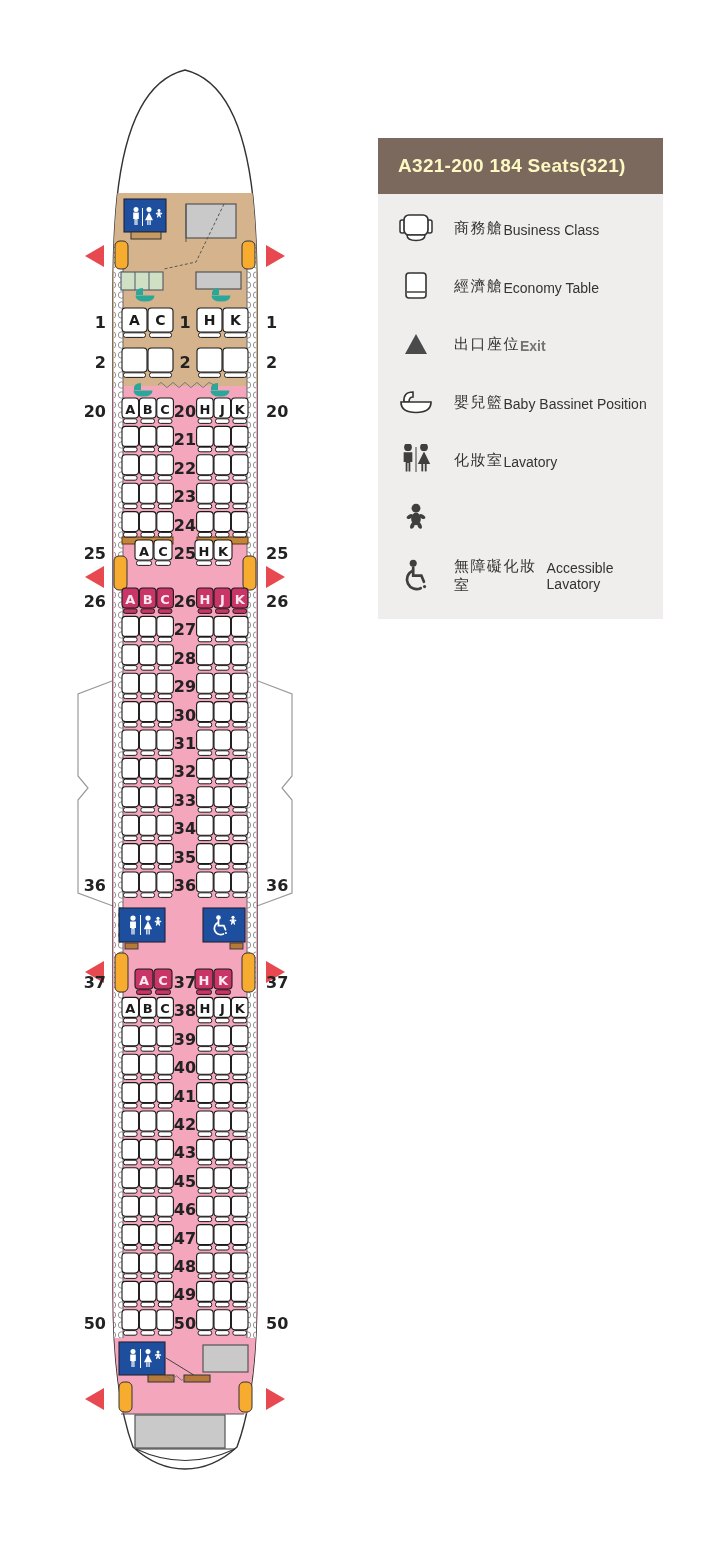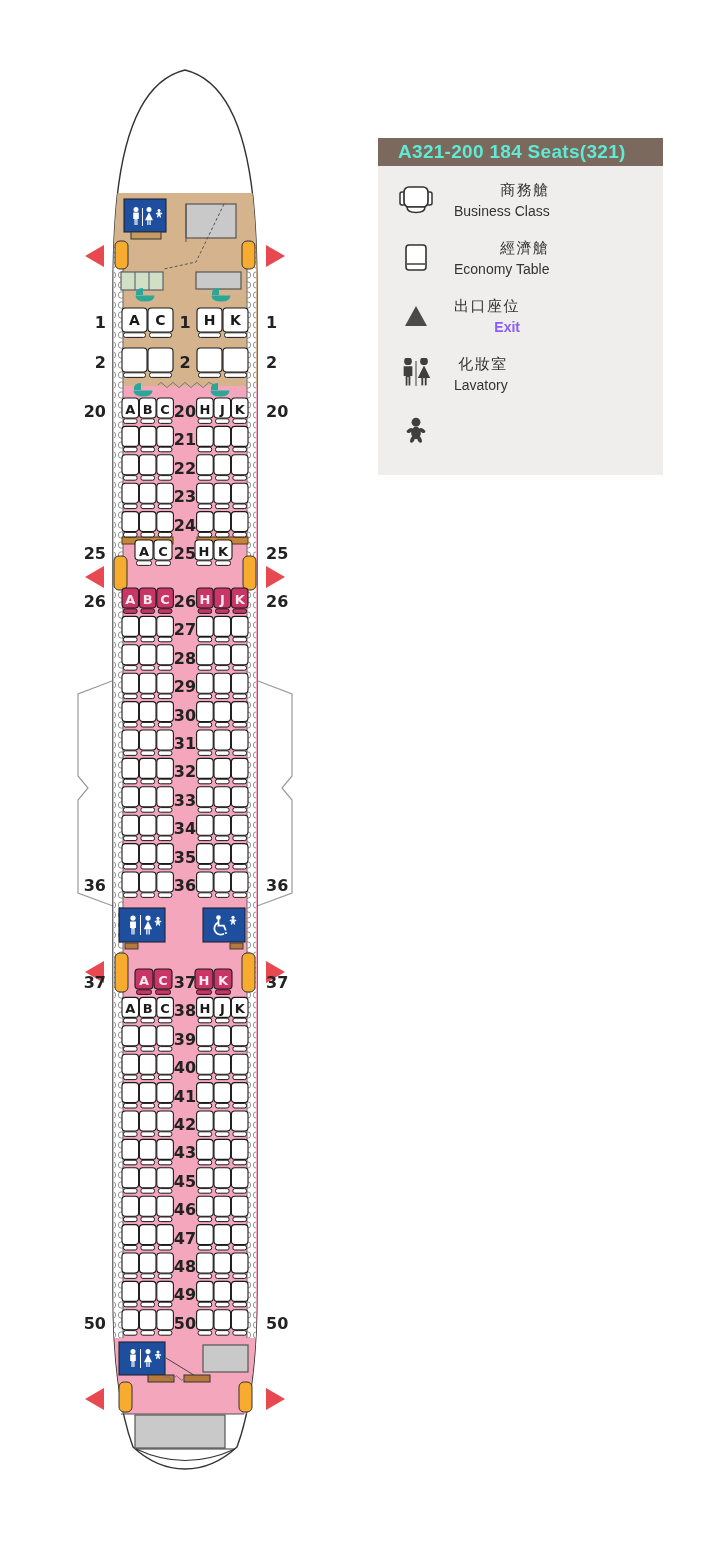--- a/index.html
+++ b/index.html
@@ -1,29 +1,29 @@
 <!DOCTYPE html>
 <html><head>
 <meta charset="utf-8">
 <style>
   html,body{margin:0;padding:0;background:#fff;}
   .page{position:relative;width:720px;height:1550px;background:#fff;overflow:hidden;
         font-family:"Liberation Sans","DejaVu Sans",sans-serif;}
   .map-svg{position:absolute;left:0;top:0;}
   svg text{font-family:"DejaVu Sans","Liberation Sans",sans-serif;}
   .legend{position:absolute;left:378px;top:138px;width:285px;background:#efeeec;padding-bottom:14px;}
-  .legend-header{height:28px;display:flex;align-items:center;padding-left:20px;
-                 color:#5eead4;font-size:19px;font-weight:bold;letter-spacing:.3px;}
+  .legend-header{height:56px;display:flex;align-items:center;padding-left:20px;
+                 color:#fef9c3;font-size:19px;font-weight:bold;letter-spacing:.3px;}
   .legend-items{padding-top:5px;}
   .legend-item{display:flex;align-items:center;height:58px;}
   .legend-icon{width:76px;display:flex;justify-content:center;align-items:center;flex:0 0 76px;}
-  .legend-text{display:flex;flex-direction:column;justify-content:center;text-align:right;}
+  .legend-text{display:flex;flex-direction:row;justify-content:center;}
   .legend-zh{font-size:15px;color:#333;letter-spacing:1.5px;}
   .legend-en{font-size:14px;color:#333;margin-top:3px;}
-  .legend-en.bold{font-weight:bold;color:#8b5cf6;}
+  .legend-en.bold{font-weight:bold;color:#737373;}
 </style>
 </head>
 <body>
 
 <div class="page">
   <div id="map-holder">
       <svg class="map-svg" width="720" height="1550" viewBox="0 0 720 1550">
         <defs>
           <clipPath id="cab">
             <path d="M185,70 C152,78 126,114 117,198 C114,228 113,258 113,292 L113,1292 C113,1356 120,1412 133,1447 Q157,1469 185,1469 Q213,1469 237,1447 C250,1412 257,1356 257,1292 L257,292 C257,258 256,228 253,198 C244,114 218,78 185,70 Z"></path>
@@ -1101,20 +1101,32 @@
               <path d="M13,2 L24,22 L2,22 Z" fill="#4a4a4a"></path>
             </svg>
           </span>
     <span class="legend-text">
       <span class="legend-zh">出口座位</span>
       <span class="legend-en bold">Exit</span>
     </span>
         </div>
         <div class="legend-item">
     <span class="legend-icon">
+            <svg width="36" height="26" viewBox="0 0 36 26">
+              <path d="M6,13 Q5,3 15,3 L15,8 Q11,8 11,13 Z" fill="#fff" stroke="#333" stroke-width="1.6"></path>
+              <path d="M3,13 L33,13 Q33,23.5 18,23.5 Q3,23.5 3,13 Z" fill="#fff" stroke="#333" stroke-width="1.7"></path>
+            </svg>
+          </span>
+    <span class="legend-text">
+      <span class="legend-zh">嬰兒籃</span>
+      <span class="legend-en">Baby Bassinet Position</span>
+    </span>
+        </div>
+        <div class="legend-item">
+    <span class="legend-icon">
             <svg width="34" height="32" viewBox="0 0 34 32">
               <g transform="translate(9,15) scale(1.55)" fill="#3f3f3f">
                 <circle cx="0" cy="-7.6" r="2.5"></circle>
                 <path d="M-2.8,-4.4 L2.8,-4.4 L2.8,2 L1.5,2 L1.5,8 L0.35,8 L0.35,2.6 L-0.35,2.6 L-0.35,8 L-1.5,8 L-1.5,2 L-2.8,2 Z"></path>
               </g>
               <line x1="17" y1="3" x2="17" y2="28" stroke="#3f3f3f" stroke-width="1"></line>
               <g transform="translate(25,15) scale(1.55)" fill="#3f3f3f">
                 <circle cx="0" cy="-7.6" r="2.5"></circle>
                 <path d="M0,-4.8 L4,3.2 L-4,3.2 Z"></path>
                 <path d="M-1.7,3.2 L-0.5,3.2 L-0.5,8 L-1.7,8 Z"></path>
@@ -1134,15 +1146,31 @@
                 <circle cx="0" cy="-4.2" r="2.1"></circle>
                 <ellipse cx="0" cy="0.9" rx="2.3" ry="3"></ellipse>
                 <ellipse cx="-3" cy="-0.2" rx="1.6" ry="0.9" transform="rotate(-32 -3 -0.2)"></ellipse>
                 <ellipse cx="3" cy="-0.2" rx="1.6" ry="0.9" transform="rotate(32 3 -0.2)"></ellipse>
                 <ellipse cx="-1.7" cy="4" rx="0.95" ry="1.7" transform="rotate(22 -1.7 4)"></ellipse>
                 <ellipse cx="1.7" cy="4" rx="0.95" ry="1.7" transform="rotate(-22 1.7 4)"></ellipse>
               </g>
             </svg>
           </span>
         </div>
+        <div class="legend-item">
+    <span class="legend-icon">
+            <svg width="34" height="34" viewBox="0 0 34 34">
+              <g transform="translate(15,17) scale(1.6)" fill="none" stroke="#3f3f3f" stroke-width="1.7" stroke-linecap="round">
+                <circle cx="-0.5" cy="-8" r="2.2" fill="#3f3f3f" stroke="none"></circle>
+                <path d="M-0.5,-5.3 L-0.5,-0.3 L4.6,-0.3 L6.2,3.6"></path>
+                <path d="M-1,-3.2 A5.5,5.5 0 1 0 4.2,7.6"></path>
+                <circle cx="6.6" cy="6.6" r="1" fill="#3f3f3f" stroke="none"></circle>
+              </g>
+            </svg>
+          </span>
+    <span class="legend-text">
+      <span class="legend-zh">無障礙化妝室</span>
+      <span class="legend-en">Accessible Lavatory</span>
+    </span>
+        </div>
       </div>
   </aside>
 </div>
 
 </body></html>

